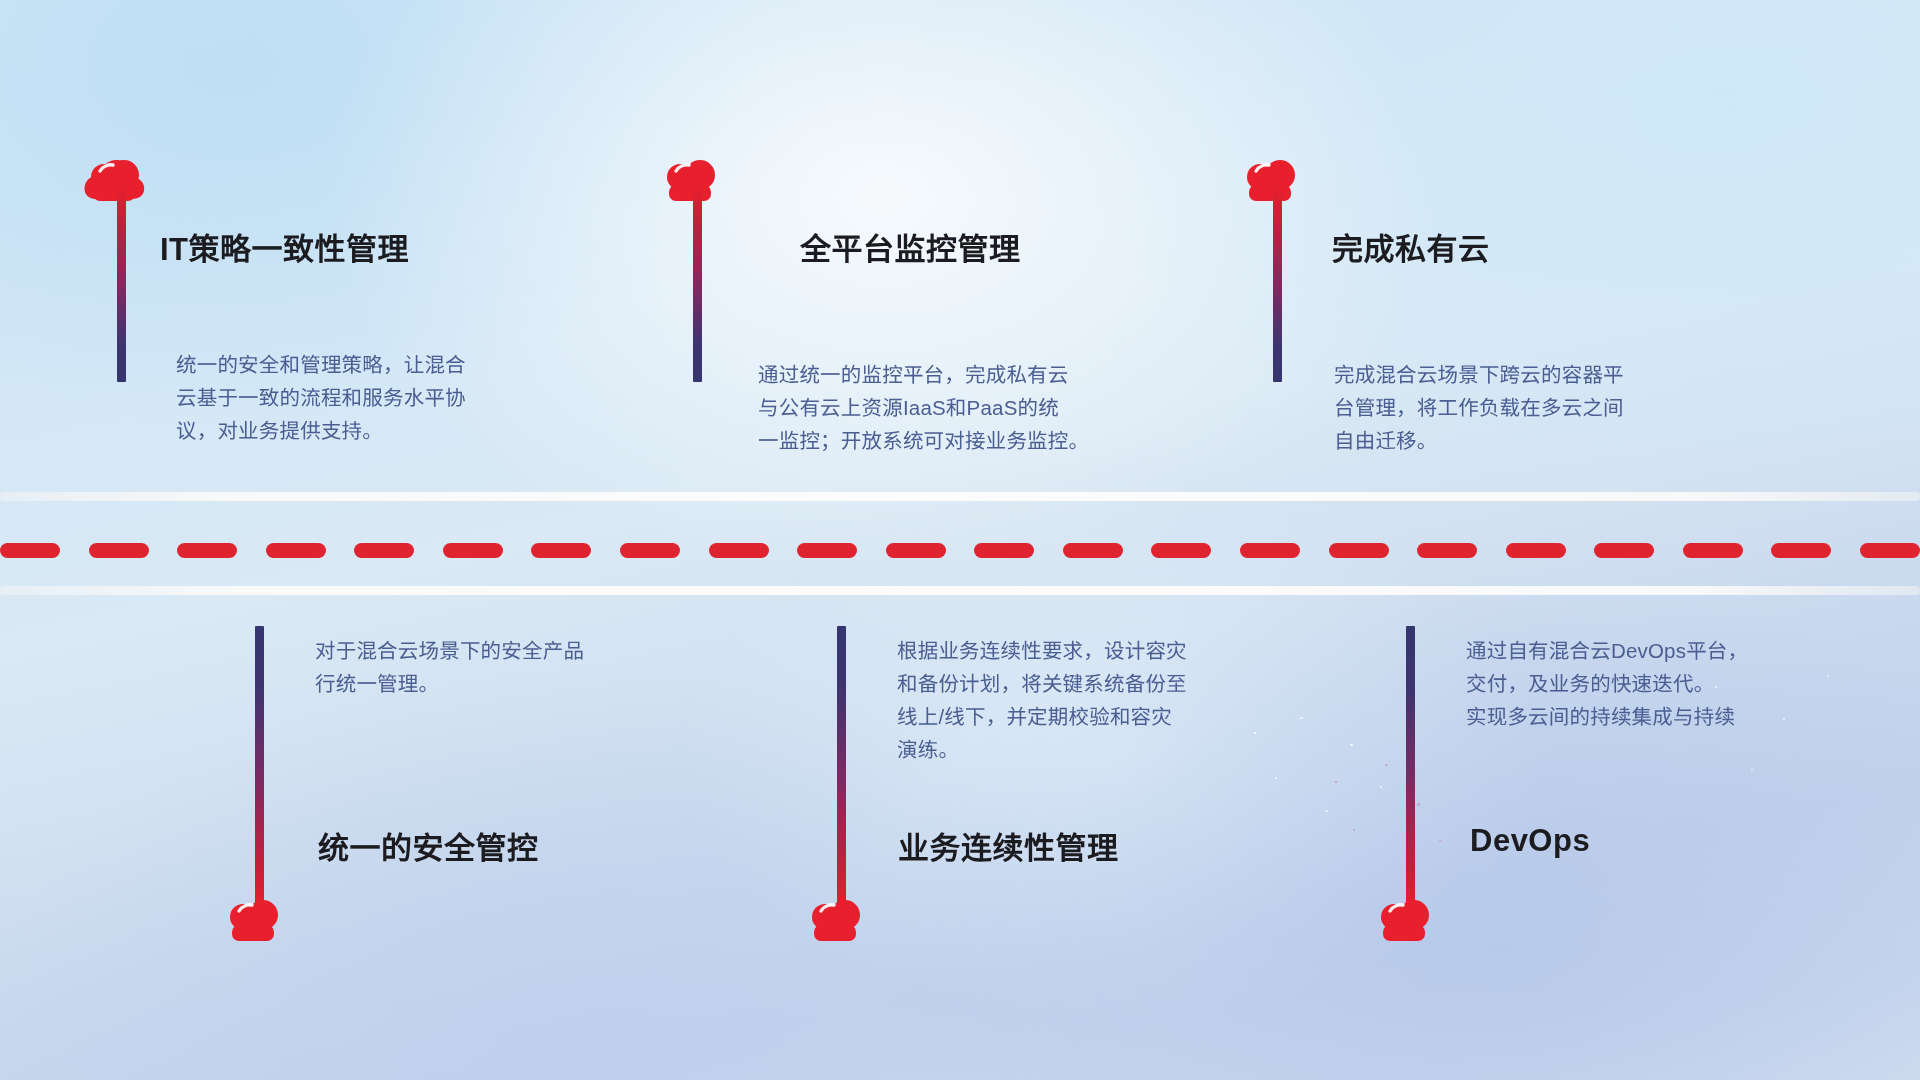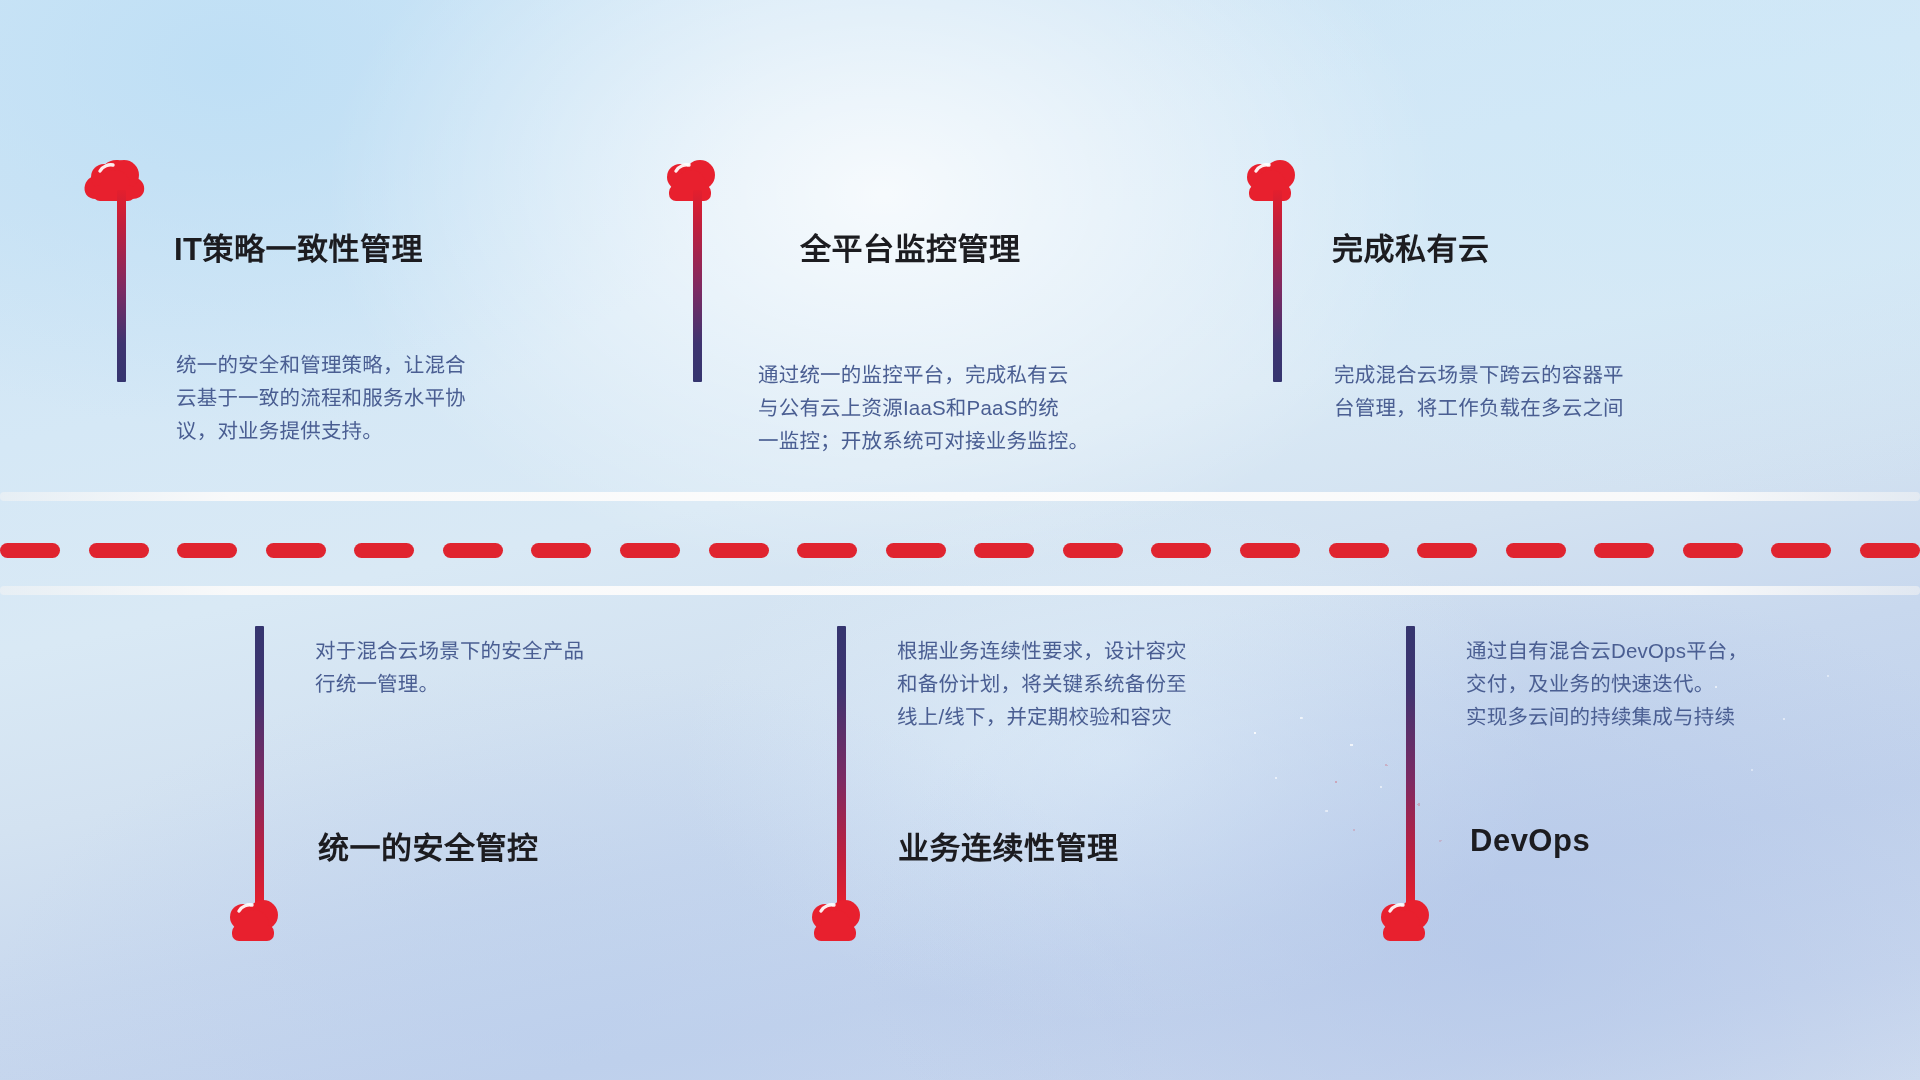--- a/index.html
+++ b/index.html
@@ -175,21 +175,21 @@
       <svg viewBox="0 0 64 46" xmlns="http://www.w3.org/2000/svg">
         <path d="M14 44 C5 44 1 37 3 30 C5 23 12 20 17 21 C18 11 27 4 36 5 C46 6 53 14 53 23 C60 24 63 30 62 36 C61 41 56 44 50 44 Z" fill="#e8202e"></path>
         <circle cx="22" cy="22" r="13" fill="#e8202e"></circle>
         <circle cx="42" cy="20" r="15" fill="#e8202e"></circle>
         <circle cx="33" cy="30" r="15" fill="#e8202e"></circle>
         <rect x="11" y="30" width="42" height="16" rx="7" fill="#e8202e"></rect>
         <path d="M18 16 C21 11 27 9 31 10" stroke="#ffffff" stroke-width="3.4" stroke-linecap="round" fill="none" opacity="0.92"></path>
       </svg>
     </div>
     <div class="pin-line top-row" style="left:117px; top:190px; height:192px;"></div>
-    <div class="col-title" style="left:174px; top:224px;">IT策略一致性管理</div>
+    <div class="col-title" style="left:160px; top:224px;">IT策略一致性管理</div>
     <div class="col-desc" style="left:176px; top:348px;">
         <p>统一的安全和管理策略，让混合</p>
         <p>云基于一致的流程和服务水平协</p>
         <p>议，对业务提供支持。</p>
       </div>
   </div>
 
   <div class="col" id="col-1">
     <div class="cloud-icon" style="left:658px; top:155px;">
       <svg viewBox="0 0 64 46" xmlns="http://www.w3.org/2000/svg">
@@ -217,20 +217,21 @@
         <circle cx="33" cy="30" r="15" fill="#e8202e"></circle>
         <rect x="11" y="30" width="42" height="16" rx="7" fill="#e8202e"></rect>
         <path d="M18 16 C21 11 27 9 31 10" stroke="#ffffff" stroke-width="3.4" stroke-linecap="round" fill="none" opacity="0.92"></path>
       </svg>
     </div>
     <div class="pin-line top-row" style="left:1273px; top:190px; height:192px;"></div>
     <div class="col-title" style="left:1332px; top:224px;">完成私有云</div>
     <div class="col-desc" style="left:1334px; top:358px;">
         <p>完成混合云场景下跨云的容器平</p>
         <p>台管理，将工作负载在多云之间</p>
+        <p>自由迁移。</p>
       </div>
   </div>
 
   <div class="col" id="col-3">
     <div class="pin-line bottom-row" style="left:255px; top:626px; height:278px;"></div>
     <div class="cloud-icon" style="left:221px; top:895px;">
       <svg viewBox="0 0 64 46" xmlns="http://www.w3.org/2000/svg">
         <circle cx="22" cy="22" r="13" fill="#e8202e"></circle>
         <circle cx="42" cy="20" r="15" fill="#e8202e"></circle>
         <circle cx="33" cy="30" r="15" fill="#e8202e"></circle>
@@ -253,20 +254,21 @@
         <circle cx="42" cy="20" r="15" fill="#e8202e"></circle>
         <circle cx="33" cy="30" r="15" fill="#e8202e"></circle>
         <rect x="11" y="30" width="42" height="16" rx="7" fill="#e8202e"></rect>
         <path d="M18 16 C21 11 27 9 31 10" stroke="#ffffff" stroke-width="3.4" stroke-linecap="round" fill="none" opacity="0.92"></path>
       </svg>
     </div>
     <div class="col-desc" style="left:897px; top:634px;">
         <p>根据业务连续性要求，设计容灾</p>
         <p>和备份计划，将关键系统备份至</p>
         <p>线上/线下，并定期校验和容灾</p>
+        <p>演练。</p>
       </div>
     <div class="col-title" style="left:898px; top:823px;">业务连续性管理</div>
   </div>
 
   <div class="col" id="col-5">
     <div class="pin-line bottom-row" style="left:1406px; top:626px; height:278px;"></div>
     <div class="cloud-icon" style="left:1372px; top:895px;">
       <svg viewBox="0 0 64 46" xmlns="http://www.w3.org/2000/svg">
         <circle cx="22" cy="22" r="13" fill="#e8202e"></circle>
         <circle cx="42" cy="20" r="15" fill="#e8202e"></circle>

